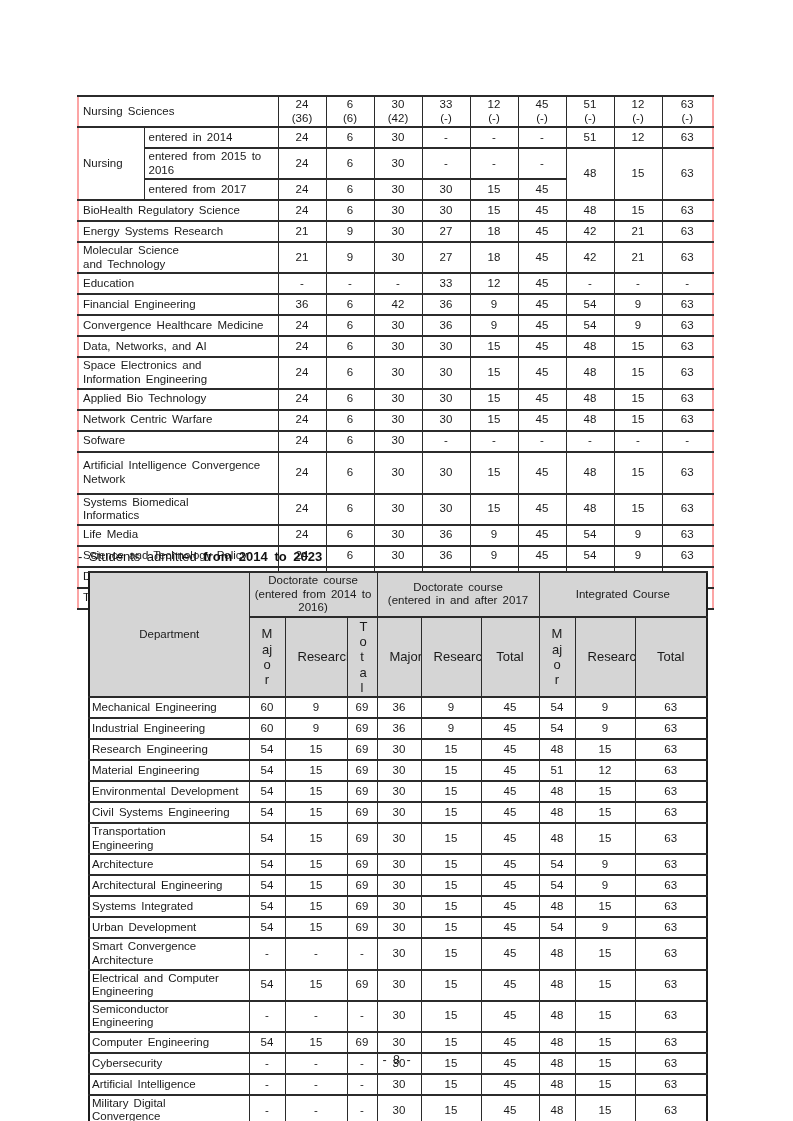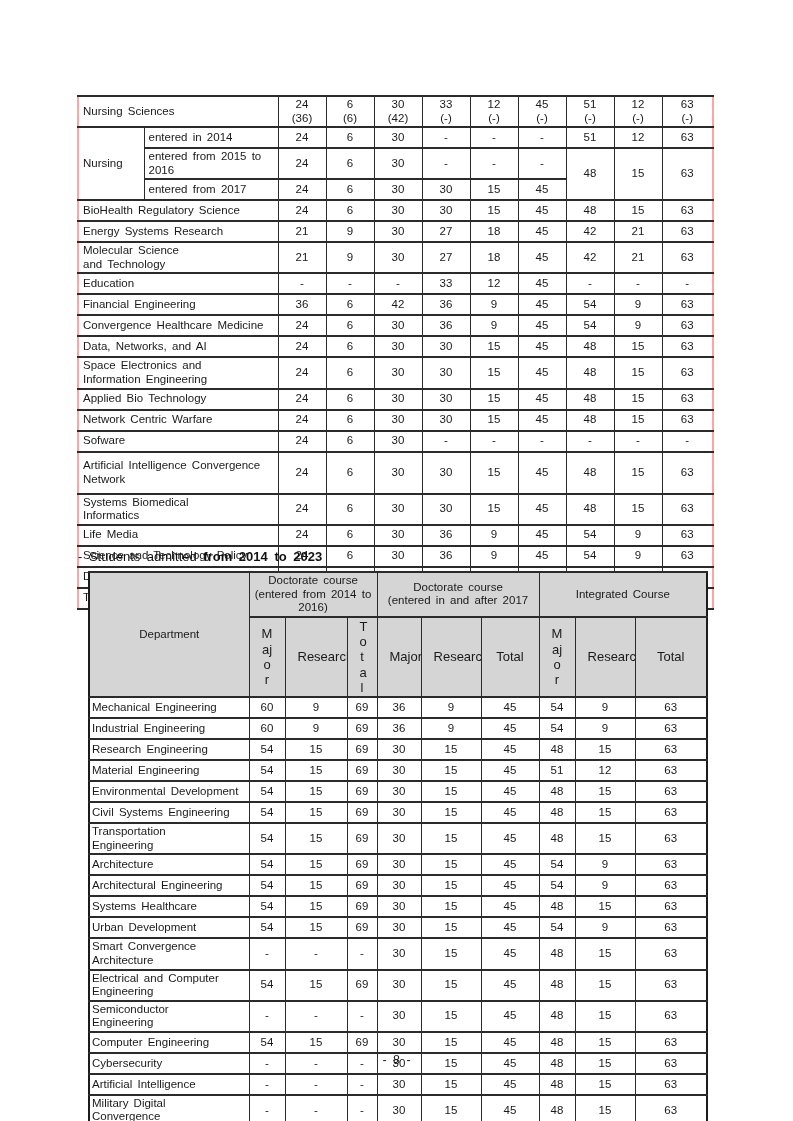--- a/index.html
+++ b/index.html
@@ -461,21 +461,21 @@
           <td class="num">15</td>
           <td class="num">69</td>
           <td class="num">30</td>
           <td class="num">15</td>
           <td class="num">45</td>
           <td class="num">54</td>
           <td class="num">9</td>
           <td class="num">63</td>
         </tr>
         <tr>
-          <td class="dept">Systems Healthcare</td>
+          <td class="dept">Systems Integrated</td>
           <td class="num">54</td>
           <td class="num">15</td>
           <td class="num">69</td>
           <td class="num">30</td>
           <td class="num">15</td>
           <td class="num">45</td>
           <td class="num">48</td>
           <td class="num">15</td>
           <td class="num">63</td>
         </tr>

